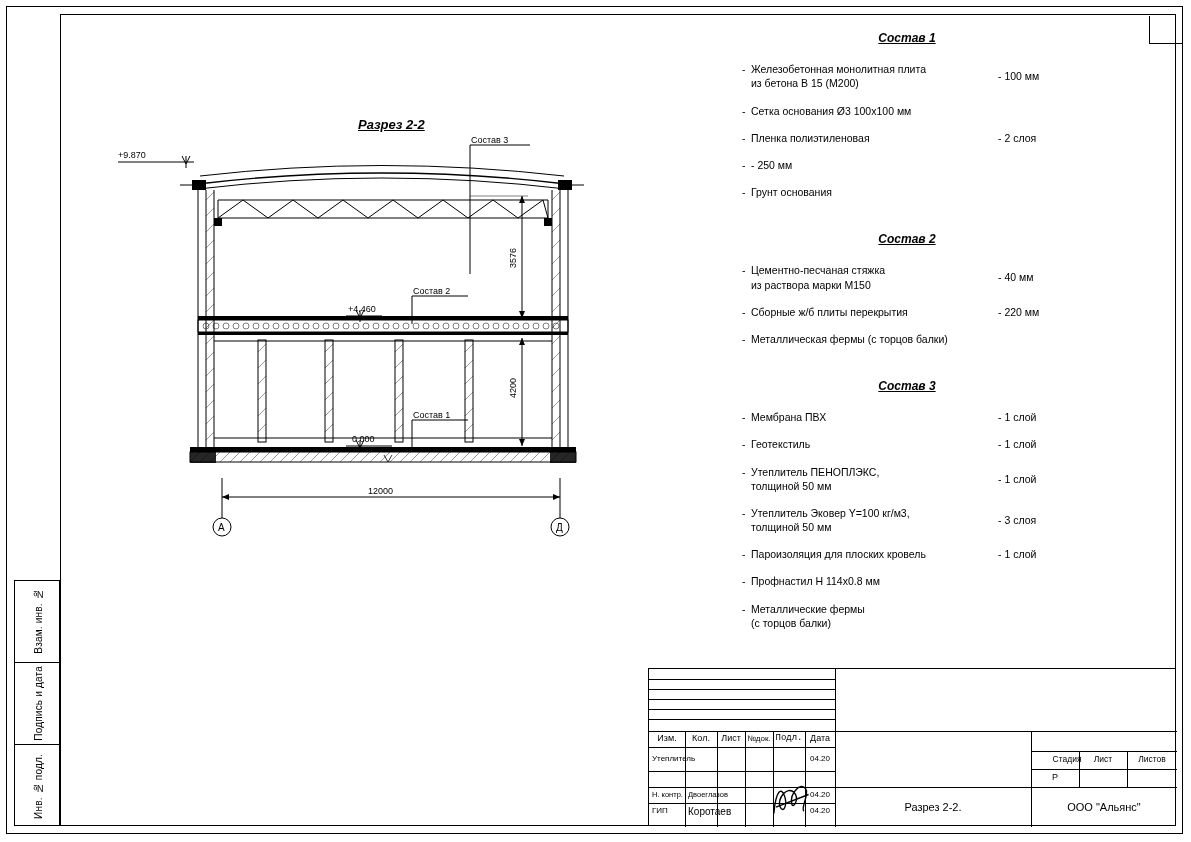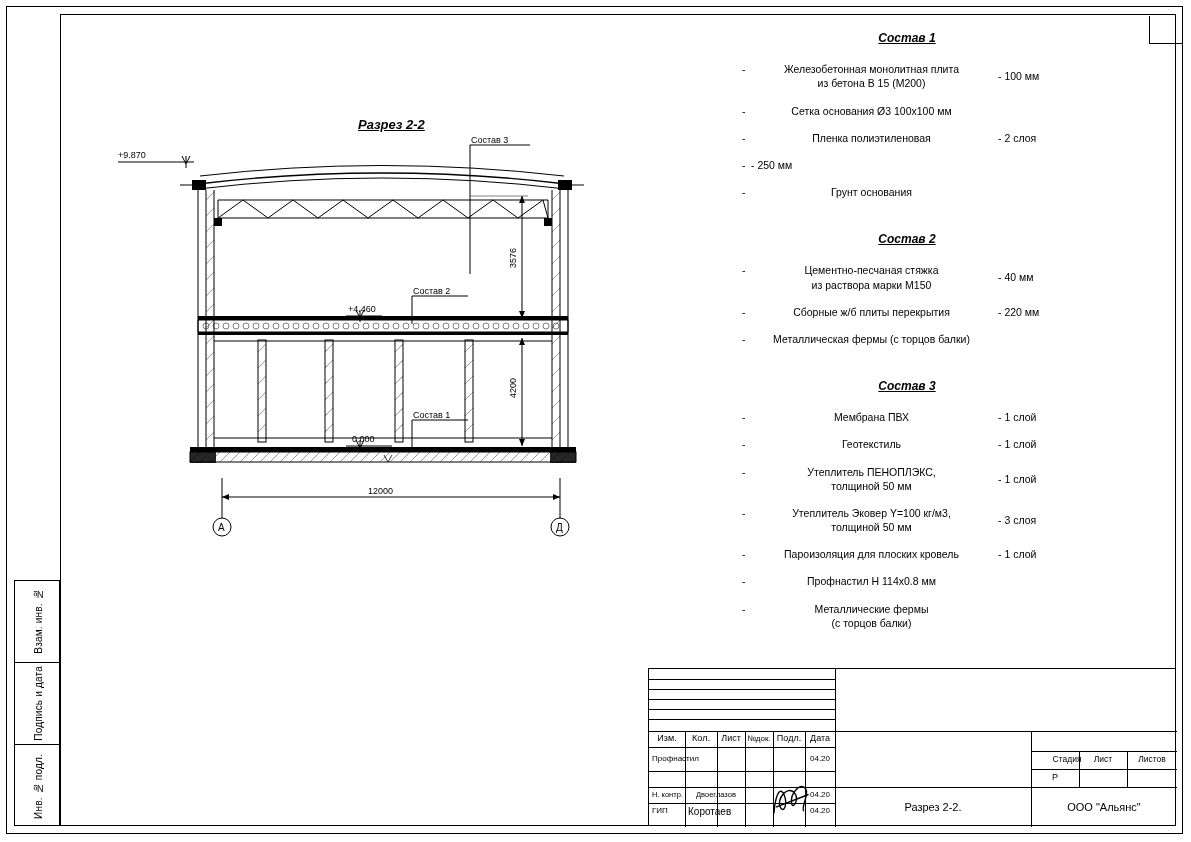--- a/index.html
+++ b/index.html
@@ -106,21 +106,21 @@
   .spec-group.g2 { margin-top: 32px; }
   .spec-group.g3 { margin-top: 32px; }
   .spec-row {
     position: relative;
     display: flex;
     margin-bottom: 13px;
     align-items: flex-start;
   }
   .spec-dash { width: 9px; flex: none; }
   .spec-text { flex: 1 1 auto; padding-right: 6px; }
-  .spec-text div { white-space: nowrap; text-align: center; }
+  .spec-text div { white-space: nowrap; }
   .spec-val { width: 74px; flex: none; text-align: left; align-self: center;}
 
   
   .stamp {
     position: absolute;
     left: 648px;
     top: 668px;
     width: 528px;
     height: 158px;
     border: 1px solid #000;
@@ -585,28 +585,28 @@
         <line x1="382" y1="82" x2="528" y2="82"></line>
         <line x1="430" y1="82" x2="430" y2="118"></line>
         <line x1="478" y1="82" x2="478" y2="118"></line>
       </g>
     </svg>
 
     <div class="cell" style="left:0;top:62px;width:36px;height:16px;">Изм.</div>
     <div class="cell" style="left:36px;top:62px;width:32px;height:16px;">Кол.</div>
     <div class="cell" style="left:68px;top:62px;width:28px;height:16px;">Лист</div>
     <div class="cell" style="left:96px;top:62px;width:28px;height:16px;font-size:8px;">№док.</div>
-    <div class="cell" style="left:124px;top:62px;width:32px;height:16px;">Подл.</div>
+    <div class="cell" style="left:124px;top:62px;width:32px;height:16px;font-family:Liberation Mono, monospace;">Подл.</div>
     <div class="cell" style="left:156px;top:62px;width:30px;height:16px;">Дата</div>
 
-    <div class="cell left" style="left:0;top:78px;width:36px;height:24px;font-size:8px;">Профнастил</div>
+    <div class="cell left" style="left:0;top:78px;width:36px;height:24px;font-size:8px;">Утеплитель</div>
     <div class="cell" style="left:156px;top:78px;width:30px;height:24px;font-size:8px;">04.20</div>
 
     <div class="cell left" style="left:0;top:118px;width:36px;height:16px;font-size:7.5px;">Н. контр.</div>
-    <div class="cell left" style="left:44px;top:118px;width:60px;height:16px;font-size:7.5px;">Двоеглазов</div>
+    <div class="cell left" style="left:36px;top:118px;width:60px;height:16px;font-size:7.5px;">Двоеглазов</div>
     <div class="cell" style="left:156px;top:118px;width:30px;height:16px;font-size:8px;">04.20</div>
 
     <div class="cell left" style="left:0;top:134px;width:36px;height:16px;font-size:8px;">ГИП</div>
     <div class="cell left" style="left:36px;top:134px;width:60px;height:16px;font-size:10px;">Коротаев</div>
     <div class="cell" style="left:156px;top:134px;width:30px;height:16px;font-size:8px;">04.20</div>
 
     <svg class="sig" style="left:120px;top:110px;" width="44" height="40" viewBox="0 0 44 40" xmlns="http://www.w3.org/2000/svg">
       <g stroke="#000" fill="none" stroke-width="1.4">
         <path d="M3 32 C8 10, 14 6, 16 16 C18 26, 12 34, 10 26 C8 18, 20 6, 26 14 C31 21, 22 32, 22 24 C22 14, 34 4, 38 12 C41 18, 30 30, 33 34"></path>
         <path d="M6 26 L40 18"></path>

